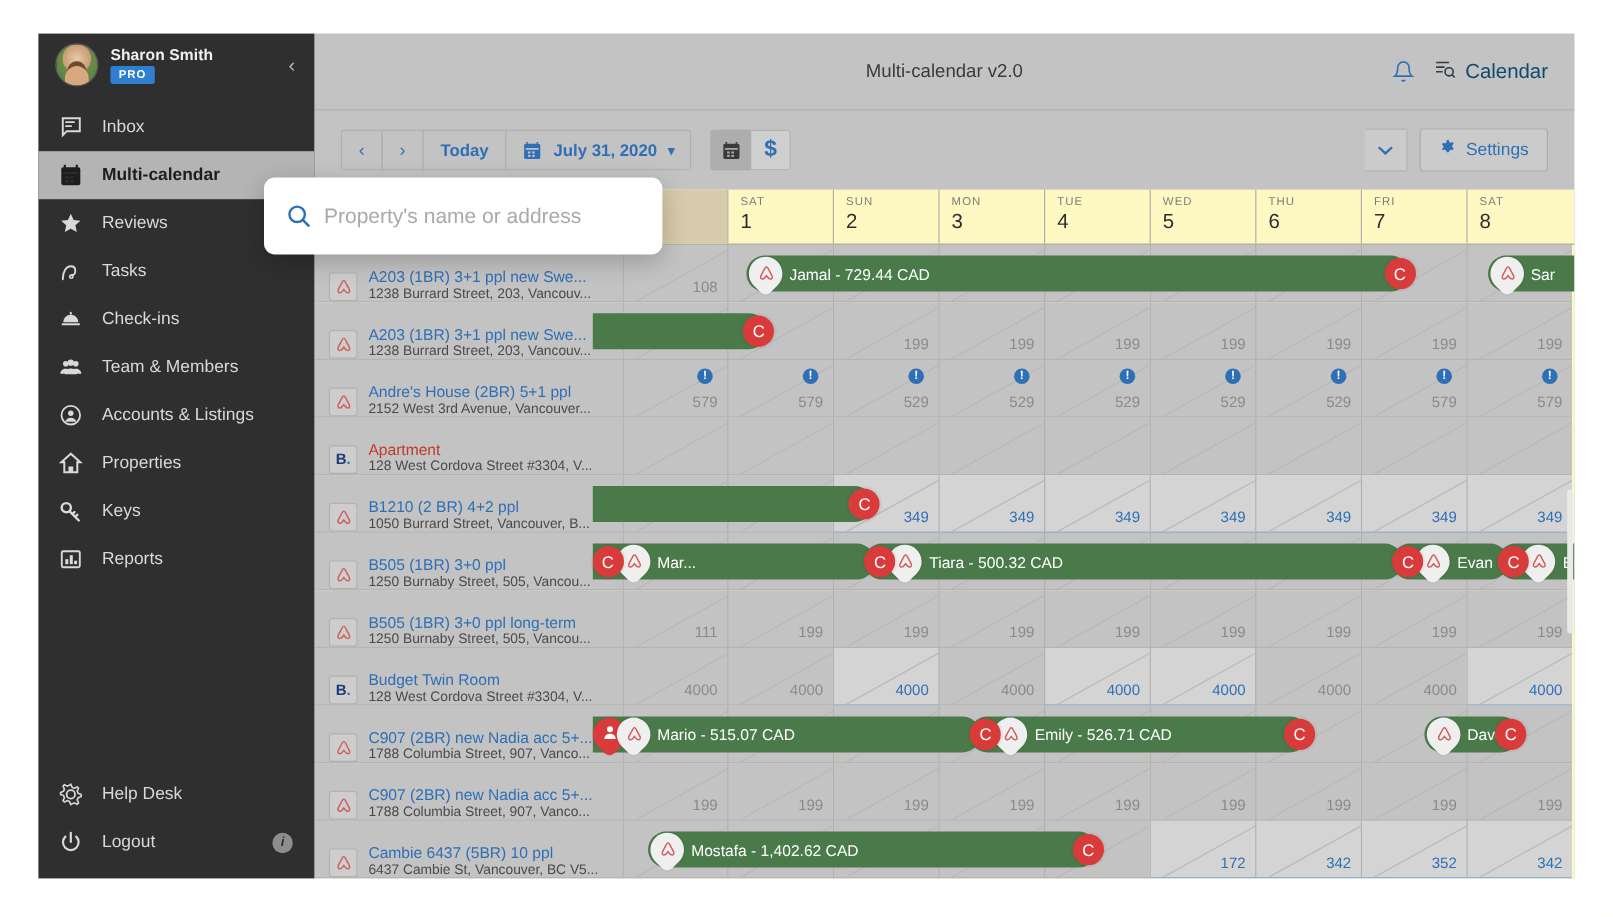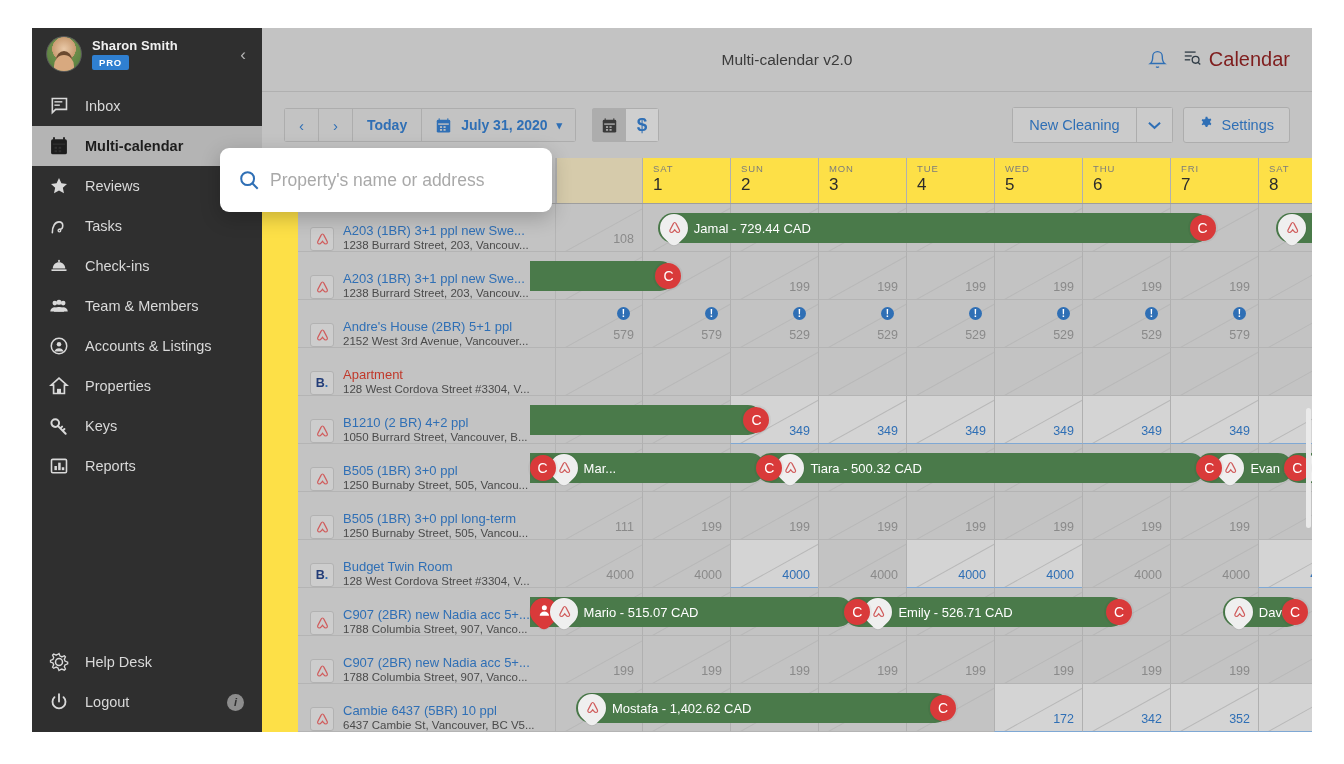--- a/index.html
+++ b/index.html
@@ -86,21 +86,21 @@
     display: flex; align-items: center; position: relative;
   }
   .topbar-title {
     position: absolute; left: 0; right: 0; text-align: center;
     font-size: 15.5px; color: #3b3b3b;
   }
   .topbar-right {
     position: absolute; right: 22px; display: flex; align-items: center; gap: 16px;
   }
   .bell { color: #2f6fb5; display: flex; }
-  .calbtn { display: flex; align-items: center; gap: 7px; color: #7f1d1d; font-size: 20px; }
+  .calbtn { display: flex; align-items: center; gap: 7px; color: #0c4a6e; font-size: 17px; }
 
   .toolbar {
     height: 66px; display: flex; align-items: center;
     padding: 0 22px; gap: 12px; position: relative;
   }
   .btn-group { display: flex; align-items: center; border-radius: 3px; overflow: hidden; }
   .tb {
     background: #c3c3c3; border: 1px solid #adadad;
     height: 34px; display: flex; align-items: center; justify-content: center;
     color: #2f6fb5; font-size: 14px; cursor: pointer;
@@ -133,21 +133,21 @@
     width: 36px; height: 36px; display: flex; align-items: center; justify-content: center;
     color: #2f6fb5; cursor: pointer;
   }
   .btn-settings {
     background: #cbcbcb; border: 1px solid #adadad; border-radius: 3px;
     height: 36px; padding: 0 15px; display: flex; align-items: center; gap: 8px;
     color: #2f6fb5; font-size: 14.5px; cursor: pointer;
   }
 
   
-  .cal-wrap { position: relative; height: 574px; background: #fde047; overflow: hidden; padding-left: 36px; }
+  .cal-wrap { position: relative; height: 574px; background: #fef9c3; overflow: hidden; }
   .cal-head { display: flex; height: 46px; border-bottom: 1px solid #9e9e9e; }
   .cal-head-spacer { width: 258px; flex: none; background: #c3c3c3; border-right: 1px solid #b4b4b4;}
   .dayhdr {
     flex: none; position: relative;
     border-left: 1px solid #b0b0b0;
     padding: 5px 0 0 10px;
   }
   .dayhdr.today { background: #d6cbab; }
   .dow { font-size: 9.5px; color: #7c7c7c; letter-spacing: .9px; }
   .dnum { font-size: 17px; color: #2c2c2c; margin-top: 1px; }
@@ -461,21 +461,20 @@
             <rect x="12" y="17" width="3" height="2.4" fill="#adadad"></rect>
           </svg>
         </div>
         <div class="tg unsel">
           <span class="dollar">$</span>
         </div>
       </div>
 
       <div class="toolbar-right">
         <div class="btn-primary-group">
-          <div class="btn-new">New Cleaning</div>
           <div class="btn-new-caret">
             <svg width="13" height="9" viewBox="0 0 14 9" fill="none" stroke="#2f6fb5" stroke-width="2.1">
                 <path d="M1 1.5 L7 7 L13 1.5"></path>
               </svg>
           </div>
         </div>
         <div class="btn-settings">
           <span>
             <svg width="15" height="15" viewBox="0 0 24 24" fill="#2f6fb5">
               <path d="M12 8.2a3.8 3.8 0 1 0 0 7.6 3.8 3.8 0 0 0 0-7.6zm0 2a1.8 1.8 0 1 1 0 3.6 1.8 1.8 0 0 1 0-3.6z"></path>

